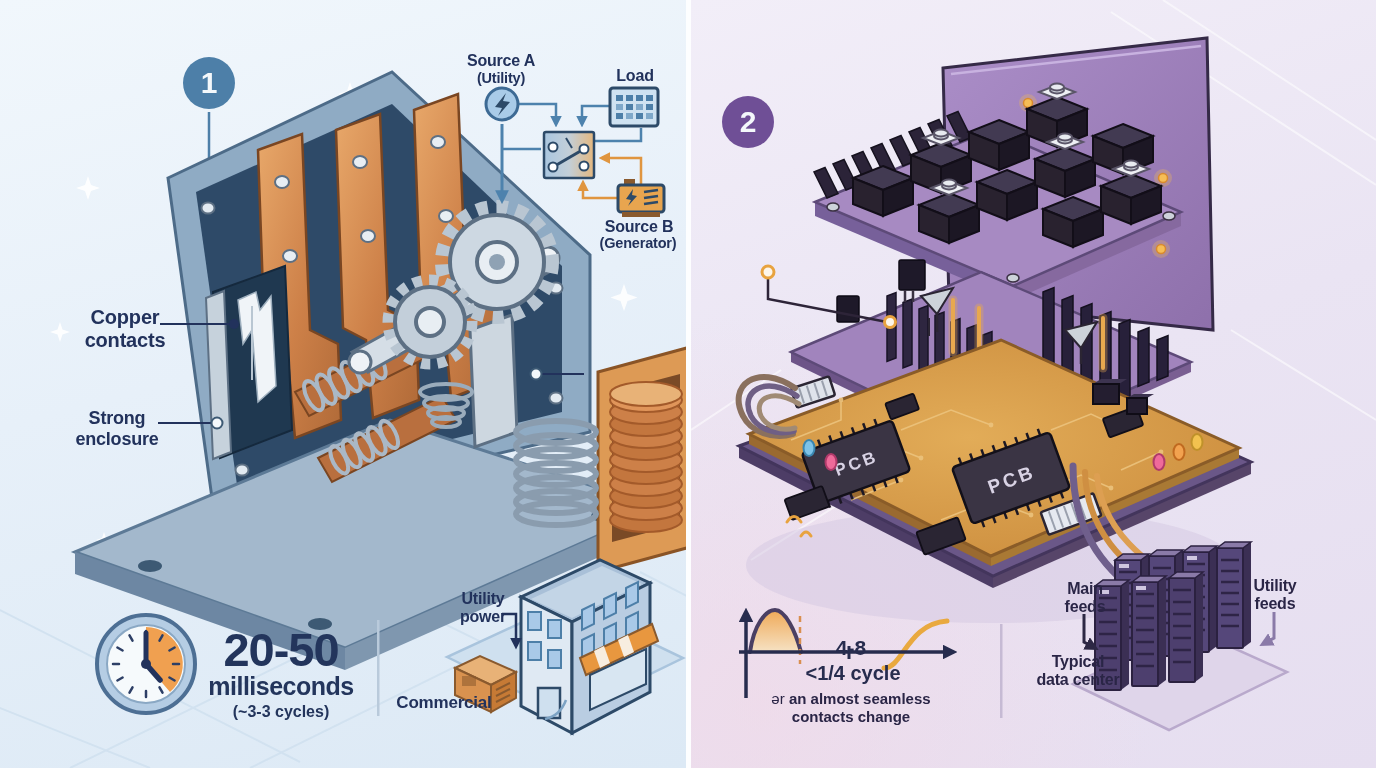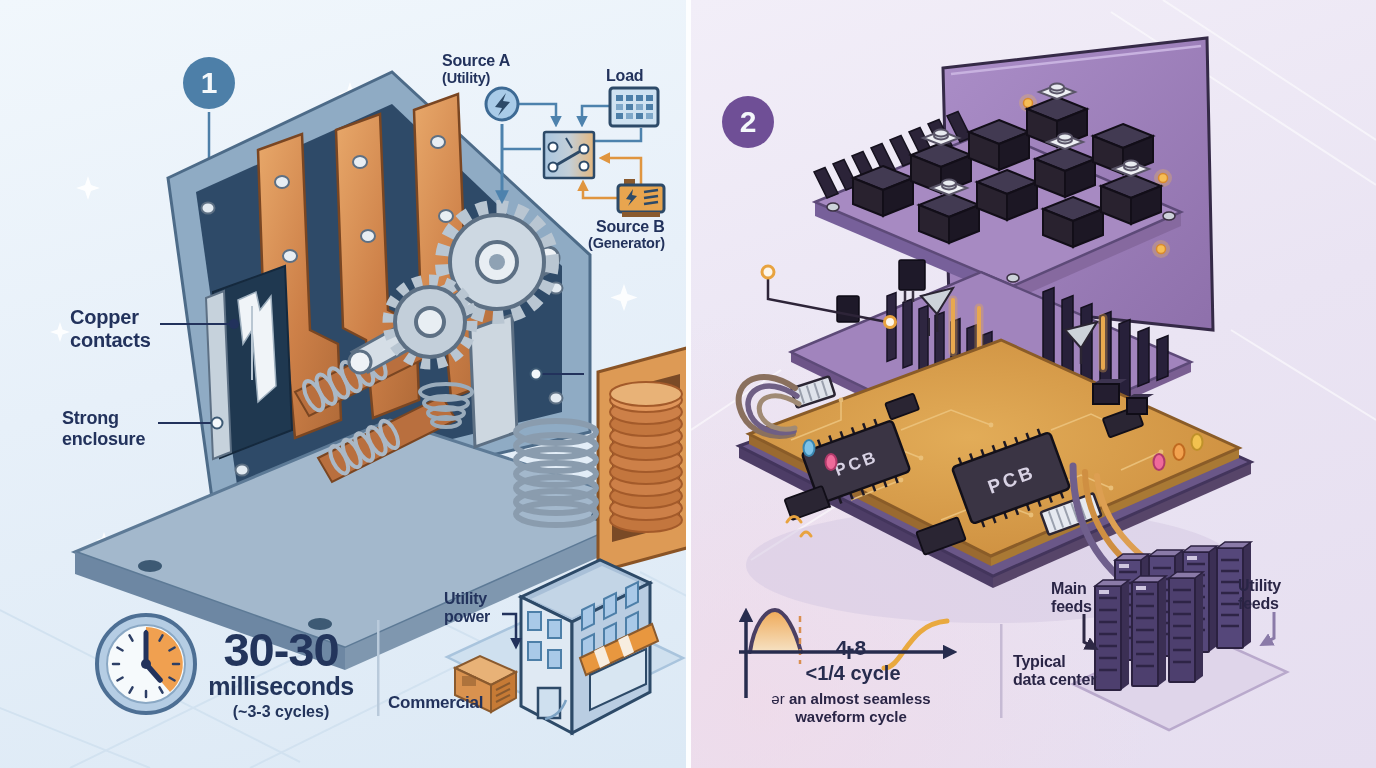--- a/index.html
+++ b/index.html
@@ -8,21 +8,21 @@
   .panel{position:absolute;top:0;height:768px;overflow:hidden;}
   #panel1{left:0;width:687px;
     background:linear-gradient(165deg,#f1f7fc 0%,#e7f0f9 45%,#dce9f5 100%);}
   #panel2{left:691px;width:685px;
     background:
       radial-gradient(circle at 10% 92%, rgba(242,216,230,.6), rgba(242,216,230,0) 42%),
       linear-gradient(160deg,#f2eef8 0%,#eae4f3 50%,#e6def0 100%);}
   .seam{position:absolute;left:686px;top:0;width:5px;height:768px;background:#fdfeff;}
   .art{position:absolute;left:0;top:0;}
   .lbl{position:absolute;font-weight:800;color:#22325c;white-space:pre-line;
-    line-height:1.15;letter-spacing:-.2px;}
+    text-align:center;line-height:1.15;letter-spacing:-.2px;}
   .sub{font-weight:600;}
   .badge{position:absolute;width:52px;height:52px;border-radius:50%;
     color:#f4f8fb;font-size:30px;font-weight:800;display:flex;
     align-items:center;justify-content:center;}
   #badge1{background:#4d7fa8;}
   #badge2{background:#6f4f96;}
   .stats{position:absolute;left:203px;top:626px;width:156px;text-align:center;color:#23355c;}
   .stats .v{font-size:47px;font-weight:800;letter-spacing:-1px;line-height:1;}
   .stats .u{font-size:25px;font-weight:800;letter-spacing:-.5px;line-height:1.1;}
   .stats .n{font-size:16px;font-weight:700;margin-top:2px;}
@@ -347,21 +347,21 @@
   <div class="lbl" style="left:606px;top:67px;width:58px;font-size:16px;">Load</div>
   <div class="lbl" style="left:596px;top:218px;width:86px;font-size:16px;">Source B</div>
   <div class="lbl sub" style="left:588px;top:235px;width:100px;font-size:14.5px;">(Generator)</div>
 
   <div class="lbl" style="left:70px;top:306px;width:110px;font-size:20px;">Copper
 contacts</div>
   <div class="lbl" style="left:62px;top:408px;width:110px;font-size:18px;">Strong
 enclosure</div>
 
   <div class="stats">
-    <div class="v">30-30</div>
+    <div class="v">20-50</div>
     <div class="u">milliseconds</div>
     <div class="n">(~3-3 cycles)</div>
   </div>
 
   <div class="lbl" style="left:444px;top:590px;width:78px;font-size:16px;">Utility
 power</div>
   <div class="lbl" style="left:388px;top:693px;width:112px;font-size:17px;">Commercial</div>
 </div>
 
 <div class="seam"></div>
@@ -828,21 +828,21 @@
     </g>
 
     <rect x="309" y="624" width="2.5" height="94" fill="#c6bad4"></rect>
   </svg>
 
   <div class="badge" id="badge2" style="left:31px;top:96px;">2</div>
 
   <div class="wave-val">4-8</div>
   <div class="wave-cycle">&lt;1/4 cycle</div>
   <div class="wave-desc"><span class="pre">ər </span><span class="bold">an almost seamless
-waveform cycle</span></div>
+contacts change</span></div>
 
   <div class="lbl p2t" style="left:360px;top:580px;width:68px;font-size:16px;">Main
 feeds</div>
   <div class="lbl p2t" style="left:547px;top:577px;width:74px;font-size:16px;">Utility
 feeds</div>
   <div class="lbl p2t" style="left:322px;top:653px;width:130px;font-size:16px;">Typical
 data center</div>
 </div>
 
 </div>

